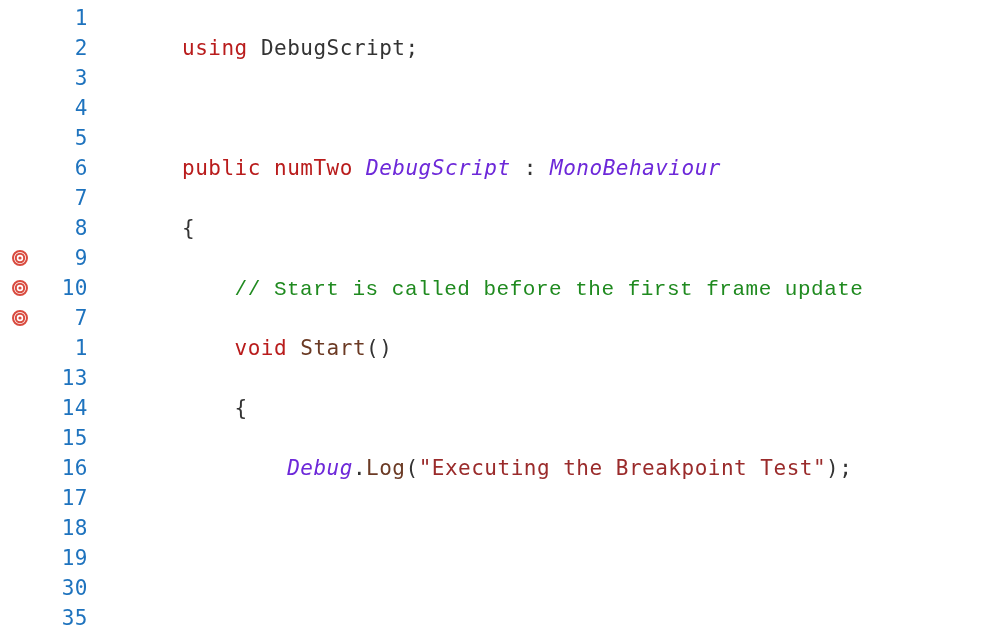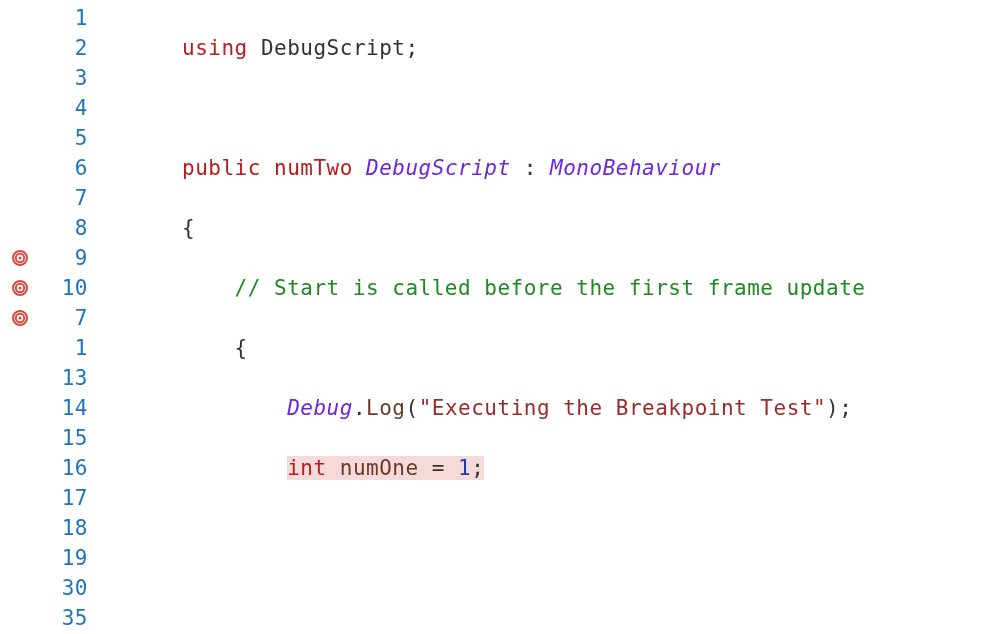--- a/index.html
+++ b/index.html
@@ -43,21 +43,21 @@
     .code-area {
       flex: 1;
       padding-top: 3px;
       padding-left: 70px;
       white-space: pre;
       color: #333333;
     }
     .code-line { height: 30px; }
     .kw { color: #b91c1c; }
     .cls { color: #6d28d9; font-style: italic; }
-    .cm { color: #1f8a1f; }
+    .cm { color: #1f8a1f; font-family: Liberation Mono, monospace; }
     .str { color: #9a2b2b; }
     .num { color: #1e3fa8; }
     .mth { color: #6b3a24; }
     .id { color: #333; }
     .punc { color: #333; }
     .hl { background: #f6d9d9; }
   </style>
 </head>
 <body>
 
@@ -126,23 +126,23 @@
   <div class="ln">30</div>
   <div class="ln">35</div>
 </div>
 
 <div class="code-area">
 <div class="code-line"><span class="kw">using</span><span> </span><span class="id">DebugScript</span><span class="punc">;</span></div>
 <div class="code-line"></div>
 <div class="code-line"><span class="kw">public</span> <span class="kw">numTwo</span> <span class="cls">DebugScript</span> <span class="punc">:</span> <span class="cls">MonoBehaviour</span></div>
 <div class="code-line"><span class="punc">{</span></div>
 <div class="code-line">    <span class="cm">// Start is called before the first frame update</span></div>
+<div class="code-line">    <span class="kw">void</span> <span class="mth">Start</span><span class="punc">()</span></div>
 <div class="code-line">    <span class="punc">{</span></div>
 <div class="code-line">        <span class="cls">Debug</span><span class="punc">.</span><span class="mth">Log</span><span class="punc">(</span><span class="str">"Executing the Breakpoint Test"</span><span class="punc">)</span><span class="punc">;</span></div>
-<div class="code-line">        <span class="hl"><span class="kw">int</span> <span class="mth">numOne</span><span class="punc"> = </span><span class="num">1</span><span class="punc">;</span></span></div>
 <div class="code-line">        </div>
 
 
 
 
 
 
 
 
 

